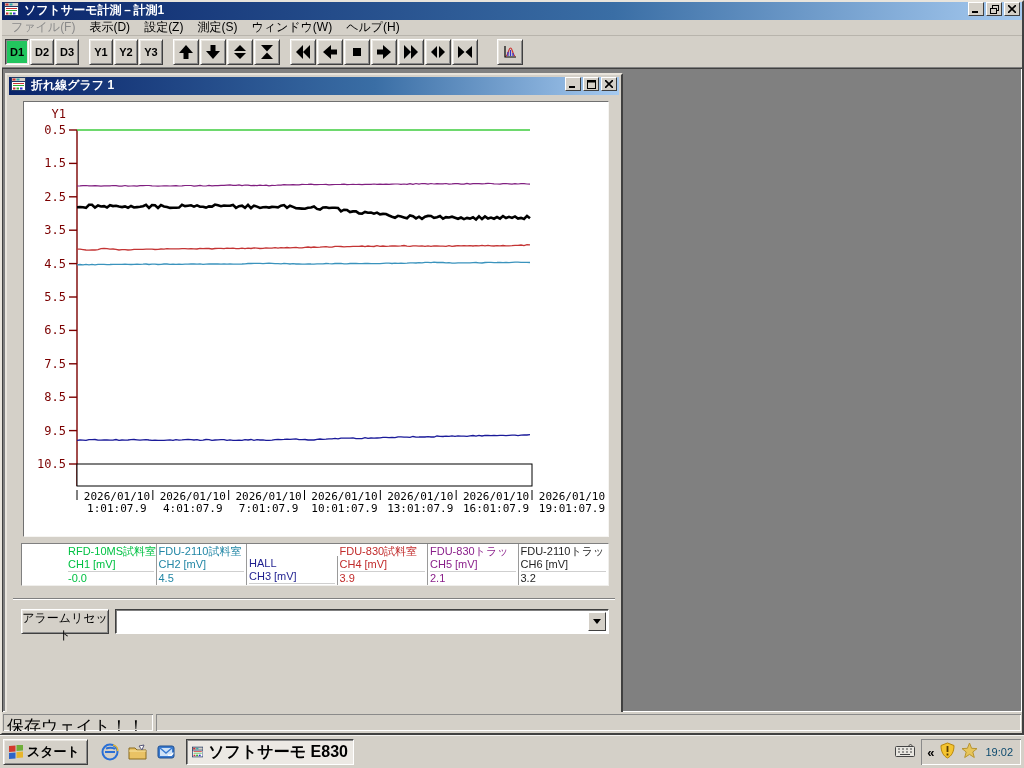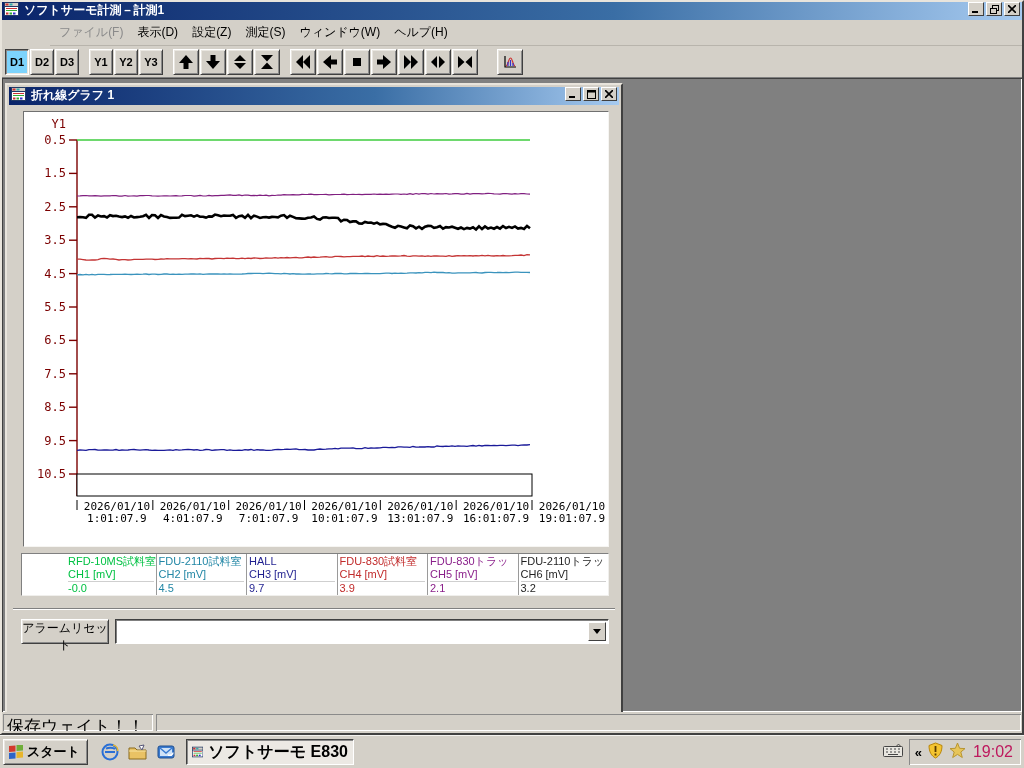--- a/index.html
+++ b/index.html
@@ -16,34 +16,34 @@
   .titlebar { height:18px; background:linear-gradient(to right,#0a246a,#3a6ea5 60%,#a6caf0);
     display:flex; align-items:flex-start; padding:0 2px; flex:0 0 auto; }
   .titlebar .title-text { color:#fff; font-weight:bold; font-size:12px; margin-left:4px;
     flex:1; white-space:nowrap; overflow:hidden; }
   .win-btn { width:16px; height:14px; margin-left:2px; background:#d4d0c8;
     border:1px solid; border-color:#fff #404040 #404040 #fff;
     font-size:9px; line-height:11px; text-align:center; font-weight:bold; color:#000;
     display:inline-flex; align-items:center; justify-content:center; cursor:default; }
   .app-icon { width:16px; height:14px; display:inline-flex; align-items:center; }
 
-  .menubar { height:26px; display:flex; align-items:center; padding:0 2px;
-    border-bottom:1px solid #b8b4ac; flex:0 0 auto;margin-left:48px; }
+  .menubar { height:16px; display:flex; align-items:center; padding:0 2px;
+    border-bottom:1px solid #b8b4ac; flex:0 0 auto; }
   .menu-item { font-size:12px; padding:2px 7px; color:#000; cursor:default; }
   .menu-item.disabled { color:#8a8a8a; }
 
   .toolbar { height:32px; display:flex; align-items:center; padding:2px 3px;
     border-bottom:1px solid #808080; flex:0 0 auto; }
   .tbtn { width:24px; height:26px; margin-right:1px; background:#d4d0c8;
     border:1px solid; border-color:#fff #404040 #404040 #fff;
     box-shadow:inset 1px 1px 0 #e9e6e0, inset -1px -1px 0 #8a8a8a;
     font-size:11px; font-weight:bold; display:inline-flex; align-items:center;
     justify-content:center; color:#000; cursor:default; }
   .tbtn.wide { width:26px; }
-  .tbtn.pressed { background:#7dd3fc; border-color:#404040 #fff #fff #404040;
+  .tbtn.pressed { background:#22c55e; border-color:#404040 #fff #fff #404040;
     box-shadow:inset 1px 1px 0 #8a8a8a, inset -1px -1px 0 #e9e6e0; }
   .tgap { width:9px; }
   .tbtn svg { display:block; }
 
   
   .mdi { flex:1 1 auto; background:#808080; position:relative;
     box-shadow:inset 1px 1px 0 #404040, inset -1px -1px 0 #ffffff; overflow:hidden; }
 
   .child-window { position:absolute; left:3px; top:5px; width:618px; height:741px;
     background:#d4d0c8; border:2px solid; border-color:#e8e4dc #404040 #404040 #e8e4dc;
@@ -97,21 +97,21 @@
   .ql-icon { width:20px; height:20px; display:flex; align-items:center; justify-content:center; cursor:default; }
   .task-btn { height:26px; width:168px; display:flex; align-items:center; gap:5px; padding:0 5px;
     background:#ece9e4; border:1px solid; border-color:#404040 #fff #fff #404040;
     box-shadow:inset 1px 1px 0 #8a8a8a; font-size:16px; font-weight:bold;
     white-space:nowrap; overflow:hidden; cursor:default; font-family:"Liberation Sans",sans-serif; }
   .tb-spacer { flex:1; }
   .kbd-icon { margin-right:6px; cursor:default; }
   .tray { height:26px; display:flex; align-items:center; gap:5px; padding:0 8px 0 6px;
     box-shadow:inset 1px 1px 0 #8a8a8a, inset -1px -1px 0 #ffffff; }
   .tray .chev { font-size:13px; font-weight:bold; color:#000; cursor:default; }
-  .tray .clock { font-size:16px; color:#be185d; margin-left:2px; }
+  .tray .clock { font-size:11px; color:#0c4a6e; margin-left:2px; }
 
   .mini-icon { display:block; }
 </style>
 </head>
 <body>
 
 <div class="screen">
 
   <div class="main-window">
 
@@ -339,21 +339,21 @@
               <div class="lcell" style="color: rgb(0, 193, 67); padding-left: 46px;">
                 <div class="lt">RFD-10MS試料室</div>
                 <div class="lc">CH1 [mV]</div>
                 <div class="lv">-0.0</div>
               </div>
               <div class="lcell" style="color: rgb(33, 134, 165);">
                 <div class="lt">FDU-2110試料室</div>
                 <div class="lc">CH2 [mV]</div>
                 <div class="lv">4.5</div>
               </div>
-              <div class="lcell" style="color: rgb(31, 31, 143);">
+              <div class="lcell" style="color: rgb(31, 31, 143); margin-top: 12px;">
                 <div class="lt">HALL</div>
                 <div class="lc">CH3 [mV]</div>
                 <div class="lv">9.7</div>
               </div>
               <div class="lcell" style="color: rgb(193, 42, 42);">
                 <div class="lt">FDU-830試料室</div>
                 <div class="lc">CH4 [mV]</div>
                 <div class="lv">3.9</div>
               </div>
               <div class="lcell" style="color: rgb(138, 31, 138);">

